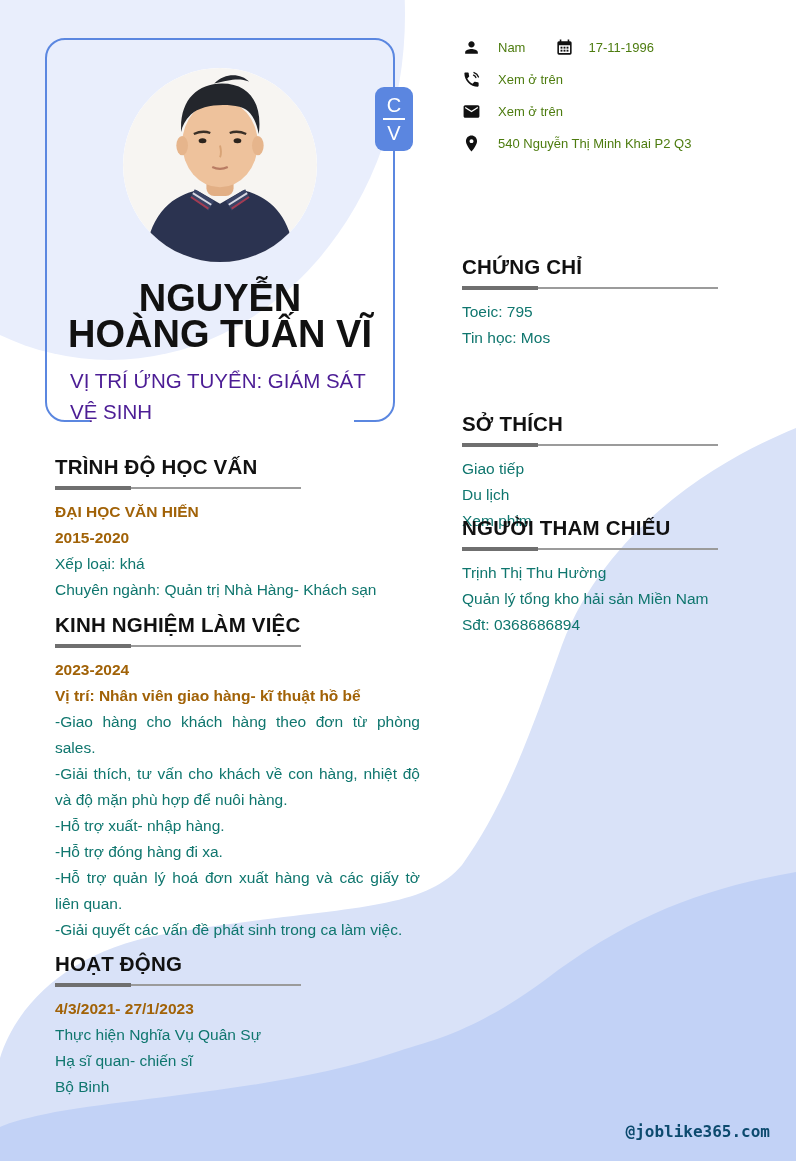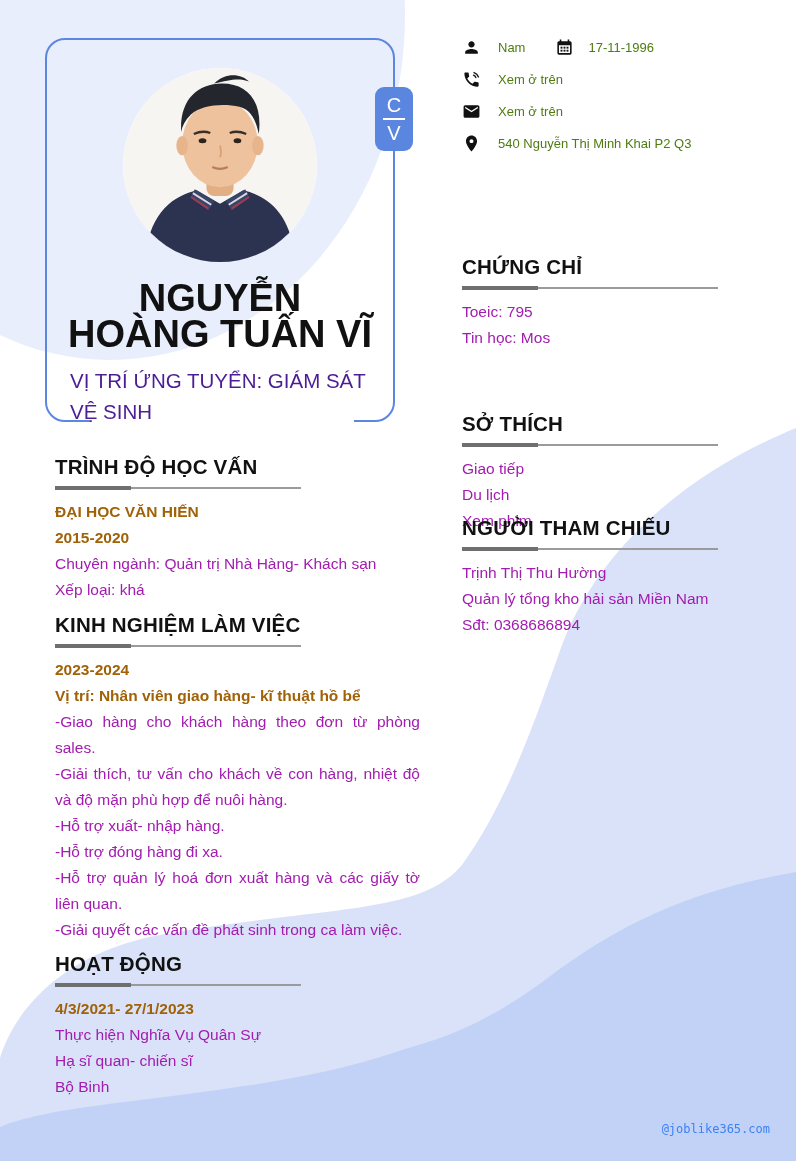--- a/index.html
+++ b/index.html
@@ -48,35 +48,35 @@
   .contact-row .txt { font-size:13px; color:#4d7c0f; white-space:nowrap; }
   .contact-row .ico2 { width:19px; height:19px; flex:none; margin-left:30px; margin-right:14px; }
 
   
   .section { position:absolute; z-index:2; }
   .sec-title { font-size:20.5px; font-weight:700; color:#111; letter-spacing:.2px; }
   .rule { display:flex; align-items:center; width:246px; margin-top:7px; }
   .rule .thick { width:76px; height:4px; background:#6f6f6f; flex:none; }
   .rule .thin  { flex:1; height:2px; background:#9b9b9b; }
   .sec-body { margin-top:9px; }
-  .ln   { font-size:15.5px; line-height:26px; color:#a21caf; }
+  .ln   { font-size:15.5px; line-height:26px; color:#0f766e; }
   .ln.b { font-weight:700; color:#a16207; }
   .just { text-align:justify; }
 
   .sec-edu  { left:55px; top:455px; width:365px; }
   .sec-exp  { left:55px; top:613px; width:365px; }
   .sec-act  { left:55px; top:952px; width:365px; }
   .sec-cert { left:462px; top:255px; width:268px; }
   .sec-cert .rule, .sec-hob .rule, .sec-ref .rule { width:256px; }
   .sec-hob  { left:462px; top:372px; width:268px;margin-top:40px; }
   .sec-ref  { left:462px; top:516px; width:300px; }
 
   .footer-mark {
     position:absolute; right:26px; top:1122px; z-index:2;
-    font-family:"DejaVu Sans Mono", monospace; font-size:12px; color:#3b82f6;
+    font-family:"DejaVu Sans Mono", monospace; font-size:16px; color:#0c4a6e;font-weight:bold;
   }
 </style>
 </head>
 <body>
 
 <div id="page">
 
   <svg id="bg" width="796" height="1161" viewBox="0 0 796 1161" aria-hidden="true">
     <ellipse cx="110" cy="15" rx="295" ry="345" fill="#e9eefc"></ellipse>
     <path d="M796,428 C730,455 610,520 562,645 C530,735 505,805 462,865
@@ -171,22 +171,22 @@
 
   <div class="section sec-edu">
     <div class="sec-title">TRÌNH ĐỘ HỌC VẤN</div>
     <div class="rule">
         <span class="thick"></span>
         <span class="thin"></span>
       </div>
     <div class="sec-body">
       <div class="ln b">ĐẠI HỌC VĂN HIẾN</div>
       <div class="ln b">2015-2020</div>
+      <div class="ln">Xếp loại: khá</div>
       <div class="ln">Chuyên ngành: Quản trị Nhà Hàng- Khách sạn</div>
-      <div class="ln">Xếp loại: khá</div>
     </div>
   </div>
 
   <div class="section sec-exp">
     <div class="sec-title">KINH NGHIỆM LÀM VIỆC</div>
     <div class="rule">
         <span class="thick"></span>
         <span class="thin"></span>
       </div>
     <div class="sec-body">

